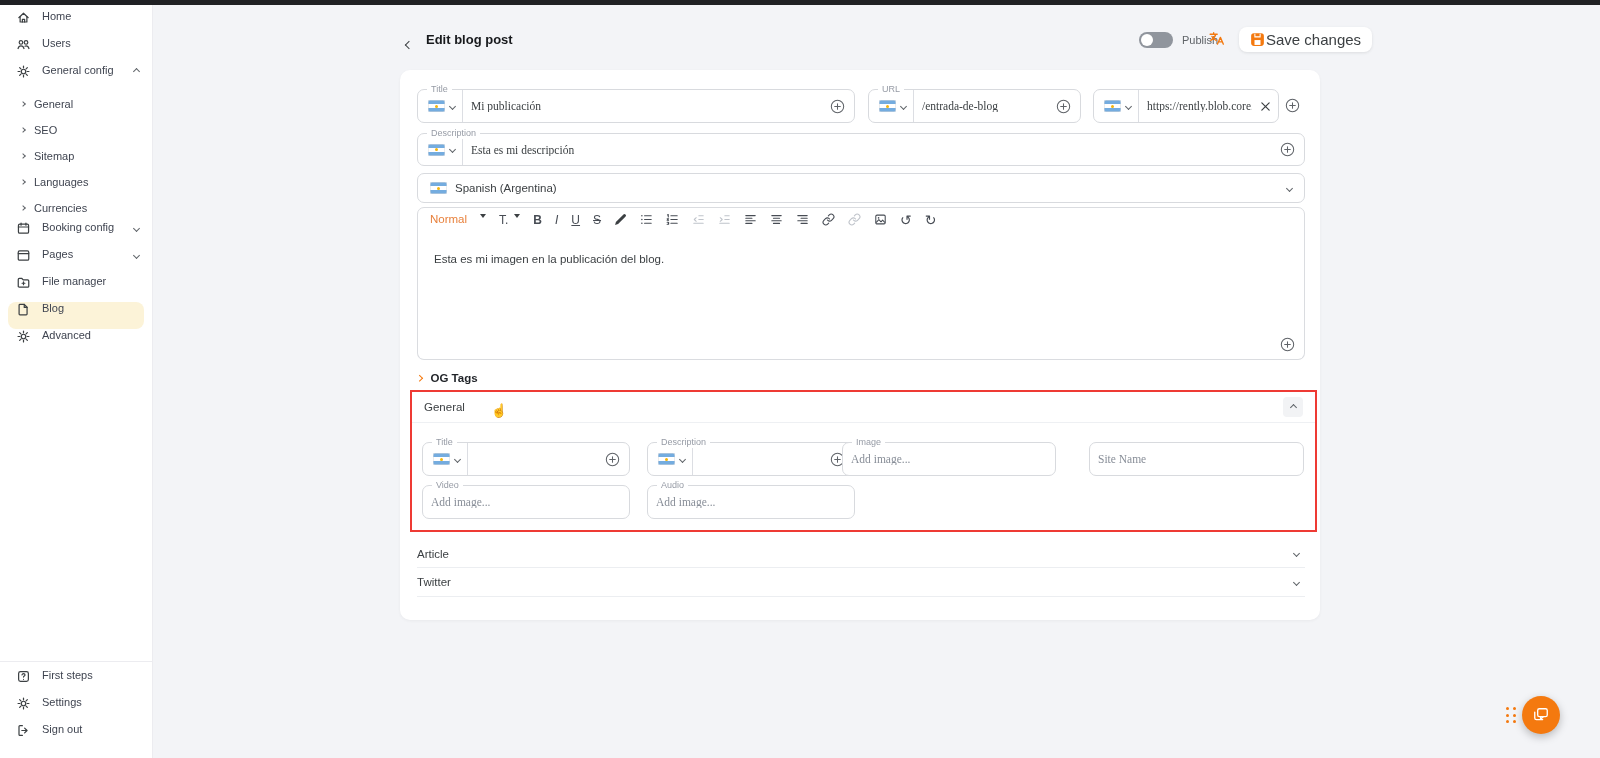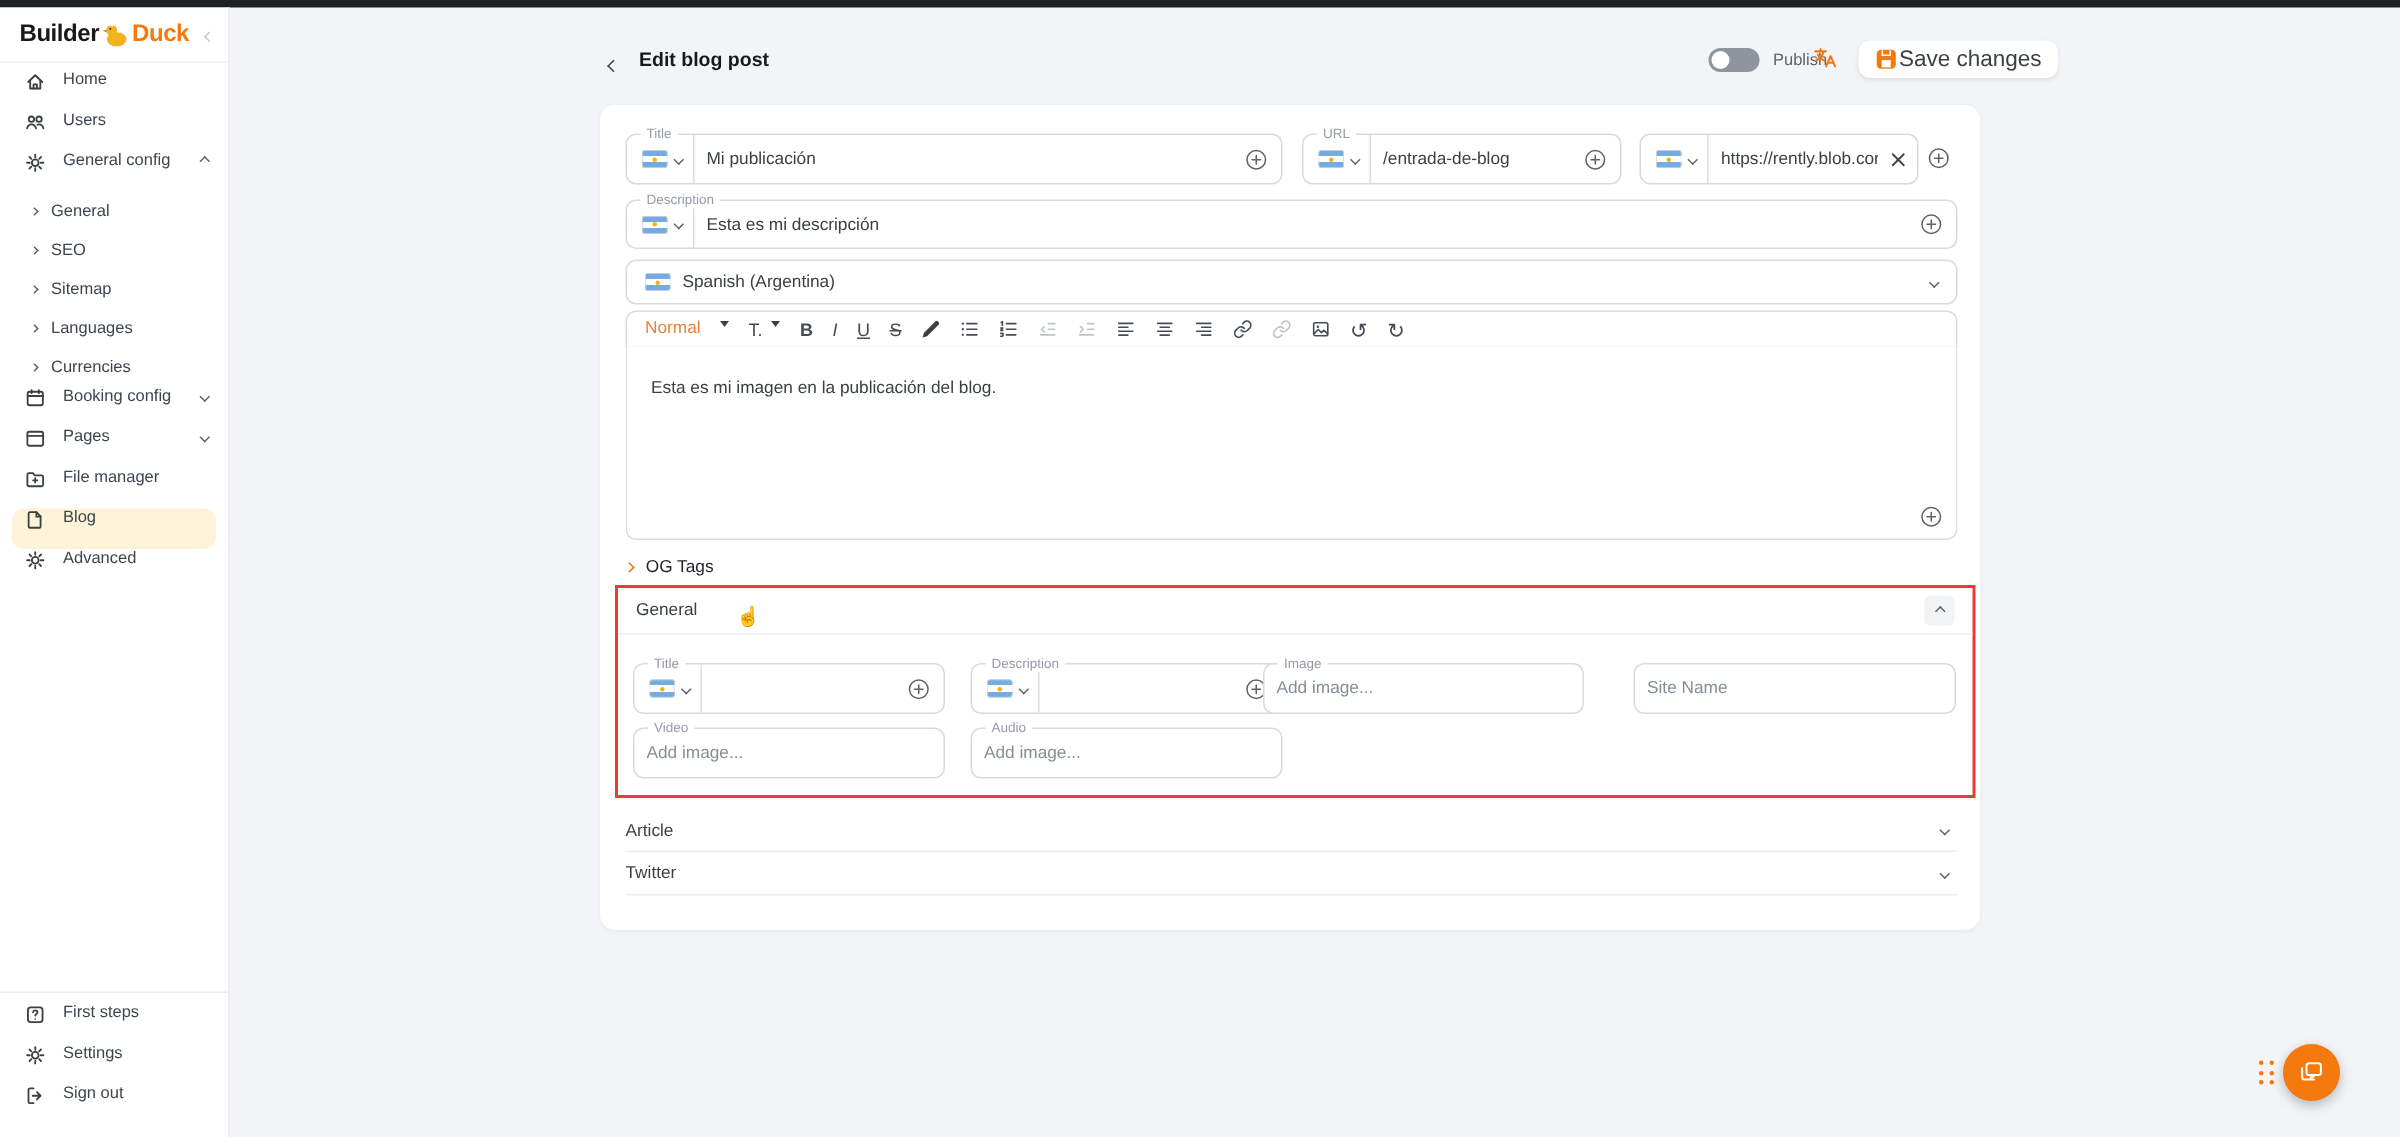--- a/index.html
+++ b/index.html
@@ -47,21 +47,21 @@
   #card{position:absolute;left:400px;top:70px;width:920px;height:550px;background:#fff;border-radius:10px;
         box-shadow:0 1px 3px rgba(60,64,67,.06)}
 
   .fld{position:absolute;border:1px solid #d8dade;border-radius:7px;background:#fff;display:flex;align-items:center}
   .lbl{position:absolute;top:-6px;left:9px;background:#fff;padding:0 4px;font-size:9px;color:#969ba5;line-height:1.2;white-space:nowrap}
   .flagbtn{align-self:stretch;display:flex;align-items:center;gap:5px;padding:0 7px 0 10px;border-right:1px solid #dcdee3;cursor:pointer;color:#5f6368}
   .flag{width:17px;height:12px;border-radius:2px;position:relative;flex:none;
         background:linear-gradient(180deg,#74acdf 0 33%,#fff 33% 67%,#74acdf 67% 100%);
         box-shadow:inset 0 0 0 .5px #d5d8dc}
   .flag:after{content:"";position:absolute;left:7px;top:4.5px;width:3px;height:3px;border-radius:50%;background:#f3b50c}
-  .finput{flex:1;min-width:0;border:0;outline:0;background:transparent;font-family:Liberation Sans, sans-serif;font-size:11.5px;color:#3c4043;padding:0 8px}
+  .finput{flex:1;min-width:0;border:0;outline:0;background:transparent;font-family:Liberation Serif, serif;font-size:11.5px;color:#3c4043;padding:0 8px}
   .finput::placeholder{color:#878d97}
   .iplus{margin-right:9px;display:flex;cursor:pointer;color:#5f6368}
   .ix{margin-right:7px;display:flex;cursor:pointer;color:#3c4043}
 
   .sel{position:absolute;display:flex;align-items:center;gap:8px;border:1px solid #d8dade;border-radius:7px;
        background:#fff;padding:0 12px;font-size:11.5px;cursor:pointer}
   .sel .cv{margin-left:auto;color:#5f6368}
 
   .tb{position:absolute;display:flex;align-items:center;gap:13px;border:1px solid #dadce0;border-radius:7px 7px 0 0;
       background:#fff;padding:0 12px}
@@ -70,21 +70,21 @@
   .para{color:#e8813c;font-size:11.5px;width:44px}
   .light{color:#bfc3ca}
   .bB{font-weight:700}.bI{font-style:italic}.bU{text-decoration:underline}.bS{text-decoration:line-through}
   .uglyph{font-size:14px;color:#474c54}
 
   .ed{position:absolute;border:1px solid #dadce0;border-top:0;border-radius:0 0 7px 7px;background:#fff}
   .edtext{position:absolute;left:16px;top:22px;font-size:11.5px;color:#3c4043}
   .edplus{position:absolute;right:9px;bottom:7px;color:#5f6368;cursor:pointer}
 
   .og{position:absolute;display:flex;align-items:center;gap:9px;cursor:pointer}
-  .oglabel{font-size:11.5px;font-weight:400;color:#1f2227}
+  .oglabel{font-size:11.5px;font-weight:700;color:#1f2227}
   .og .cv{color:#f4790f;width:4.5px;height:4.5px;border-width:1.6px}
 
   #redbox{position:absolute;left:10px;top:320px;width:907px;height:142px;border:2px solid #ee3a34;background:#fff}
   .acc-head{position:absolute;left:0;top:0;right:0;height:31px;border-bottom:1px solid #eef0f3;display:flex;align-items:center;padding:0 12px;cursor:pointer}
   .acc-label{font-size:11.5px;color:#3c4043}
   .chevbtn{margin-left:auto;width:20px;height:20px;border-radius:4px;background:#f2f3f5;display:flex;align-items:center;justify-content:center;color:#5f6368;cursor:pointer}
   .cursor-glyph{font-size:13px;margin-left:26px;color:#2a2d31;transform:translateY(3px)}
 
   .accrow{position:absolute;display:flex;align-items:center;border-bottom:1px solid #eceef1;cursor:pointer}
   .accrow .cv{margin-left:auto;color:#5f6368;margin-right:6px}
@@ -93,34 +93,20 @@
   #dots i{width:3px;height:3px;border-radius:50%;background:#f4790f}
   #fab{position:absolute;left:1522px;top:696px;width:38px;height:38px;border-radius:50%;background:#f4790f;
        display:flex;align-items:center;justify-content:center;box-shadow:0 3px 8px rgba(0,0,0,.25);cursor:pointer}
 </style>
 </head>
 <body>
 
 <div id="topbar"></div>
 
 <aside id="sidebar">
-  <div id="logo">
-    <span class="brand1">Builder</span>
-    <span style="margin:0 1px">
-      <svg width="20" height="19" viewBox="0 0 24 24">
-        <ellipse cx="13" cy="15.5" rx="8.2" ry="6" fill="#f2b31c"></ellipse>
-        <circle cx="8.8" cy="7.8" r="4.6" fill="#f2b31c"></circle>
-        <path d="M4.6 7.2 1.4 8.3l3.2 1.3z" fill="#e8821a"></path>
-        <circle cx="7.6" cy="6.6" r=".8" fill="#26211a"></circle>
-        <path d="M6.6 3.6c.9-1.3 2.6-1.7 4-1l-.7 2.3c-1.2-.5-2.4-.7-3.3-1.3z" fill="#fff"></path>
-      </svg>
-    </span>
-    <span class="brand2">Duck</span>
-    <span id="collapse"><span class="cv l"></span></span>
-  </div>
 
   <nav id="menu">
     <div class="mi">
       <span class="ico">
         <svg class="sic" width="15" height="15" viewBox="0 0 16 16">
             <path d="M3 8.2 8 3.4l5 4.8"></path>
             <path d="M4.4 7v5.8h7.2V7"></path>
             <path d="M6.8 12.8V9.9h2.4v2.9"></path>
           </svg>
       </span>

